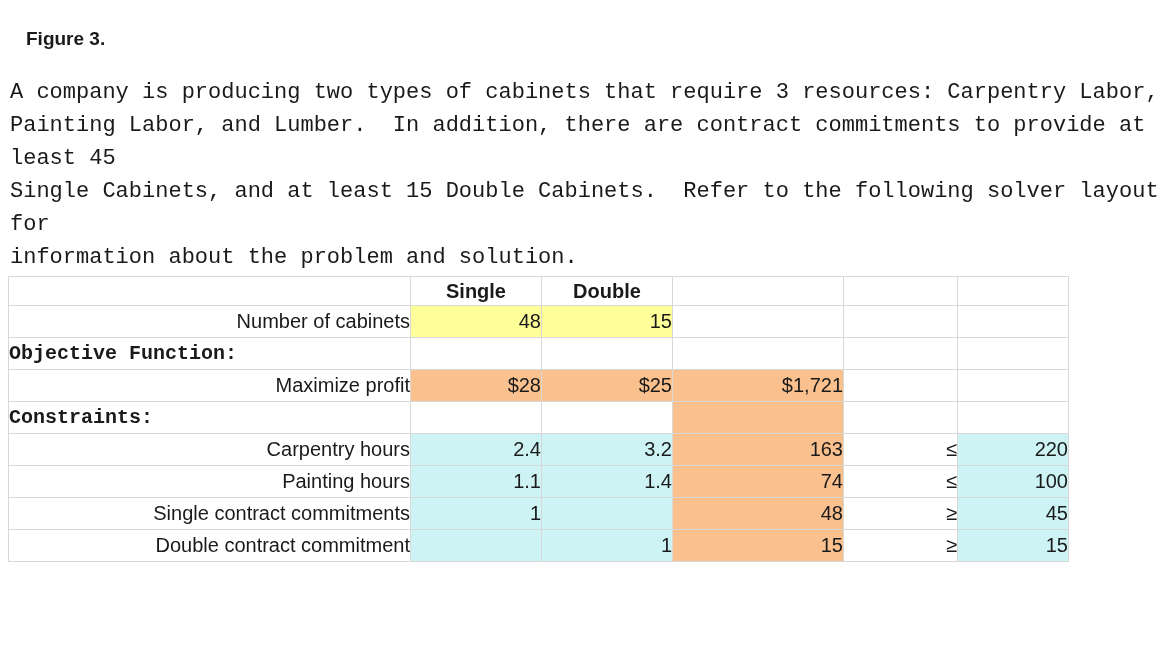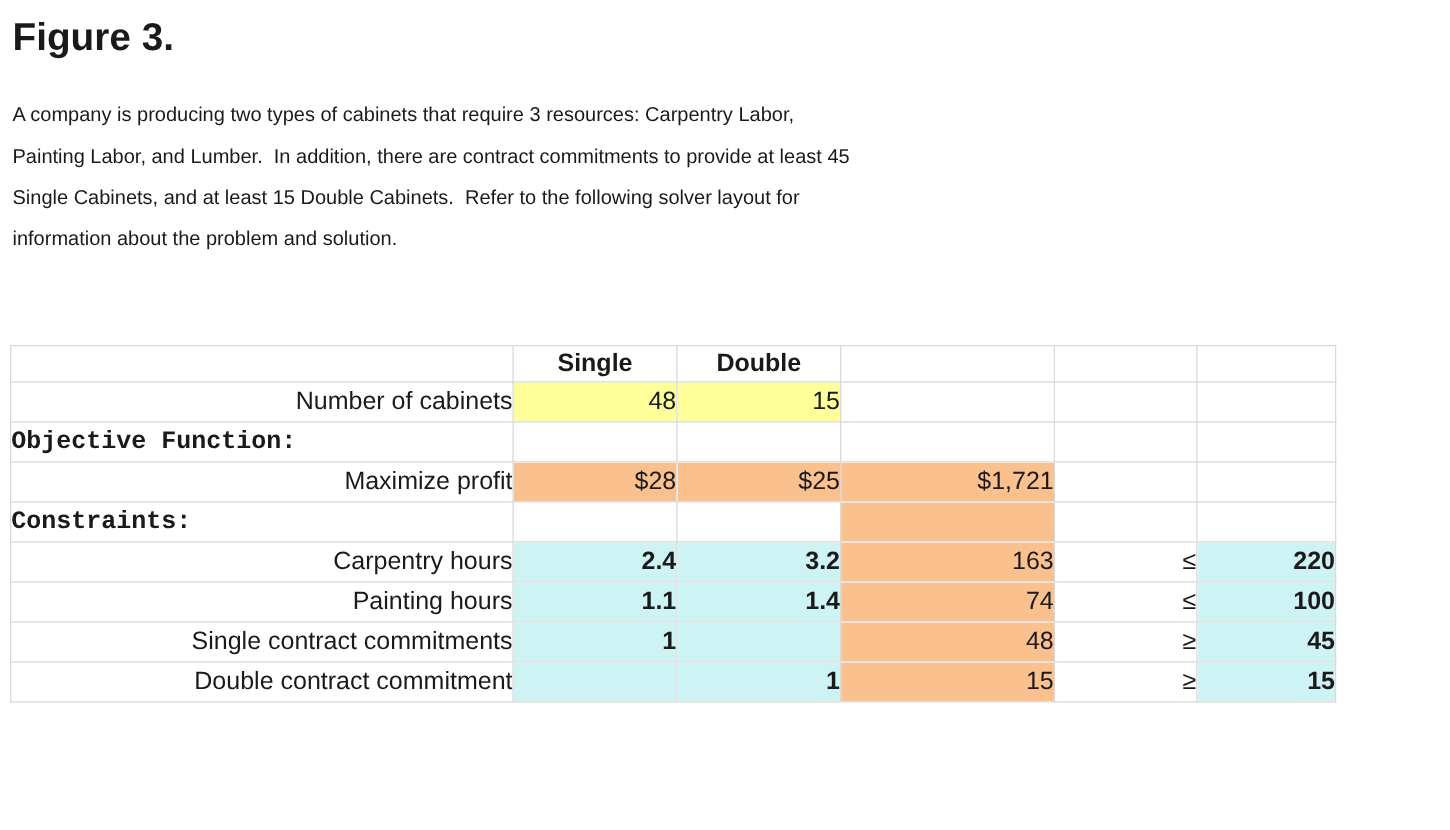--- a/index.html
+++ b/index.html
@@ -15,25 +15,25 @@
     width: 1160px; height: 664px;
     background: #ffffff;
     font-family: "Liberation Sans", sans-serif;
     color: var(--ink);
     overflow: hidden;
   }
   .page { position: relative; width: 1160px; height: 664px; }
 
   .figure-title {
     position: absolute; left: 10px; top: 12px;
-    font-size: 31px; font-weight: bold; margin: 0;
+    font-size: 19px; font-weight: bold; margin: 16px;
   }
   .para {
     position: absolute; left: 10px; top: 76px;
-    font-size: 16px; line-height: 33px;
+    font-size: 22px; line-height: 33px; font-family: Liberation Mono, monospace;
   }
   .para div { white-space: pre-wrap; }
 
   table.solver {
     position: absolute; left: 8px; top: 276px;
     border-collapse: collapse; table-layout: fixed;
   }
   table.solver td {
     border: 1px solid var(--grid);
     height: 32px; padding: 0;
@@ -42,21 +42,21 @@
     overflow: hidden; white-space: nowrap;
   }
   tr.hdr-row td { height: 29px; }
   .hdr { font-weight: bold; text-align: center; }
   .lbl { text-align: right; padding-right: 10px; }
   .sec { text-align: left; font-weight: bold; padding-left: 2px; font-family: Liberation Mono, monospace; }
   .v   { text-align: right; }
   .black { border: 2px solid #000; }
   .yellow { background: var(--yellow); }
   .orange { background: var(--orange); }
-  .cyan   { background: var(--cyan); font-weight: bold; }
+  .cyan   { background: var(--cyan); }
 </style>
 </head>
 <body>
 
 <div class="page">
 
   <h1 class="figure-title">Figure 3.</h1>
 
   <div class="para">
     <div>A company is producing two types of cabinets that require 3 resources: Carpentry Labor,</div>

